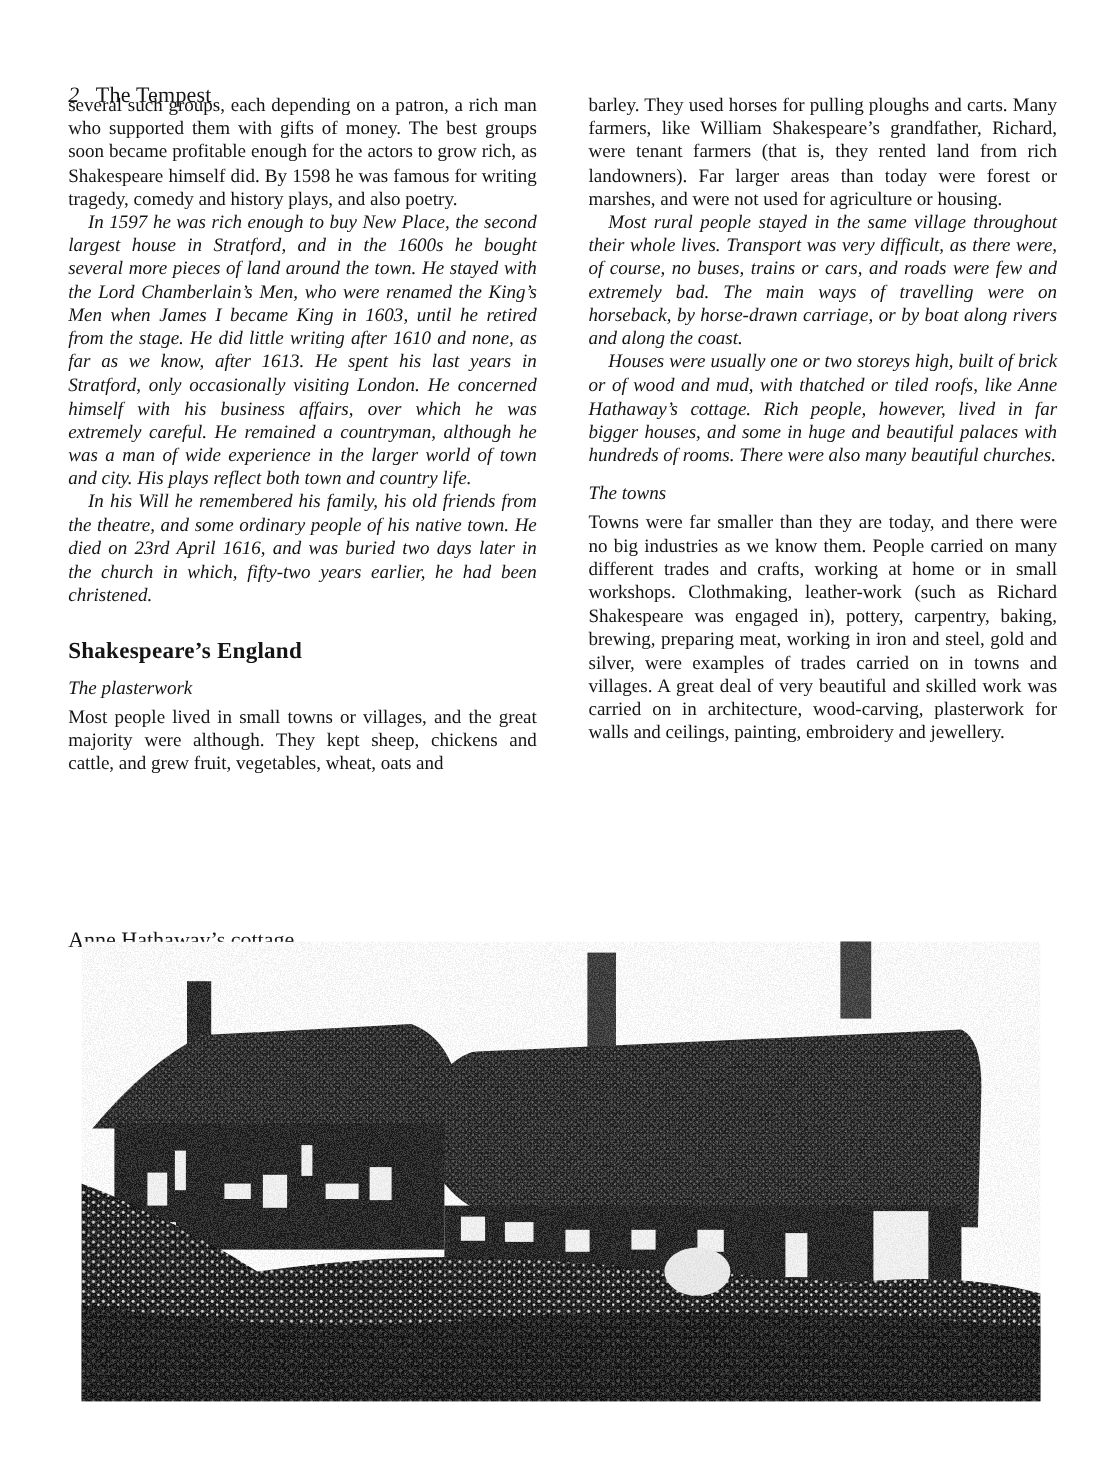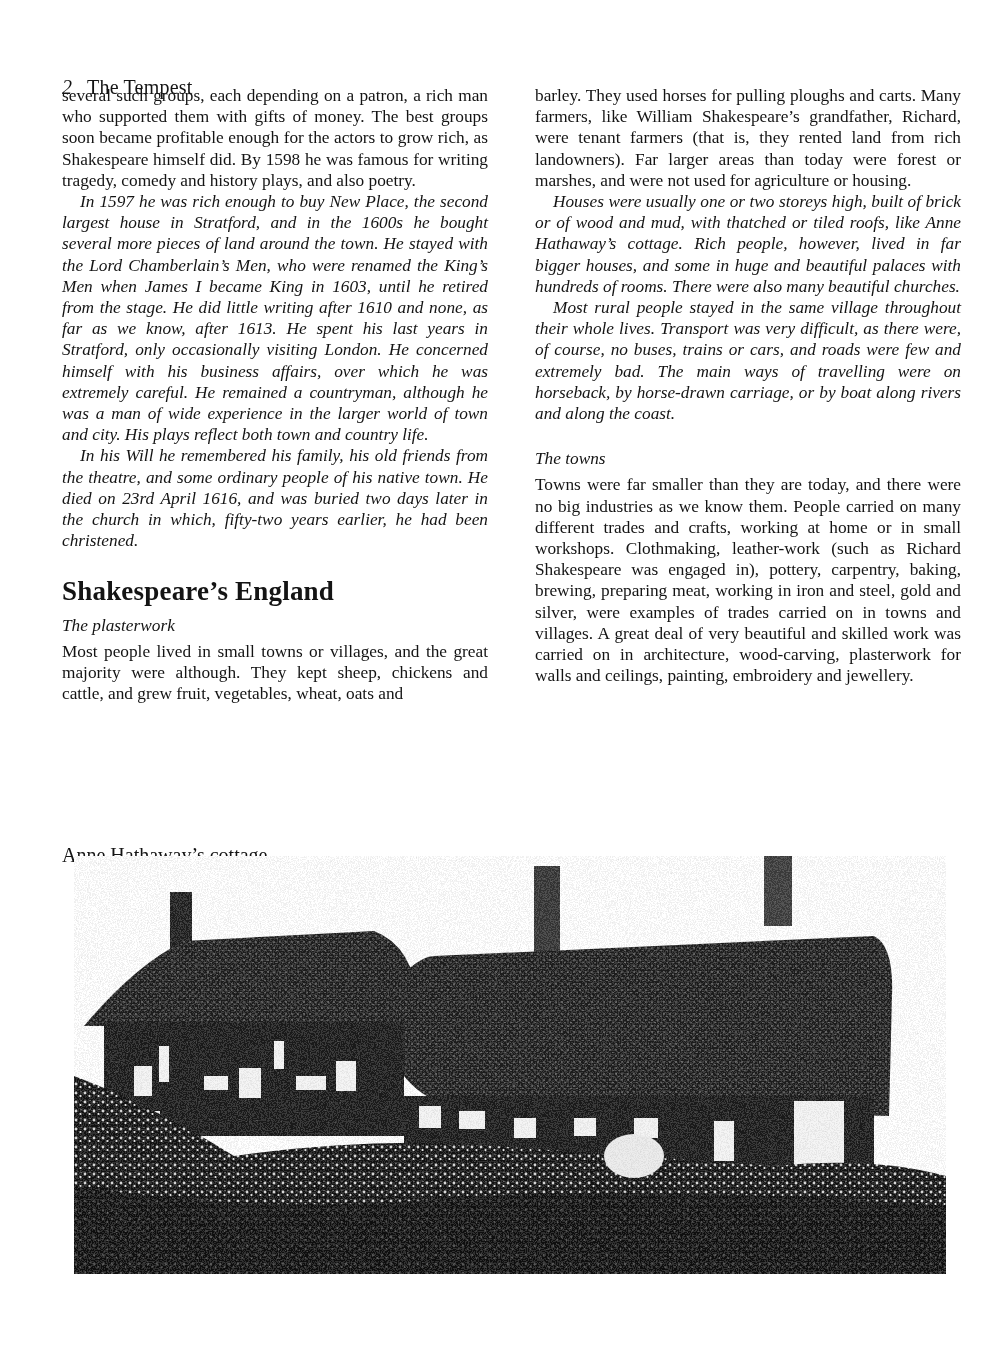--- a/index.html
+++ b/index.html
@@ -6,21 +6,21 @@
   body { width: 1000px; height: 1347px; position: relative; overflow: hidden;
          font-family: "Liberation Serif", "DejaVu Serif", serif; color: #141414; }
   .running-head { position: absolute; left: 62px; top: 76px; font-size: 20px; letter-spacing: 0.2px; }
   .running-head .pno { font-style: italic; margin-right: 10px; }
   .col { position: absolute; top: 85px; width: 426px; font-size: 17.3px; line-height: 21.2px;
          text-align: justify; hyphens: manual; }
   .col.left { left: 62px; }
   .col.right { left: 535px; }
   .col p { margin: 0; }
   .col p.indent { text-indent: 18px; font-style: italic; }
-  h2.section { font-family: "Liberation Serif", serif; font-weight: bold; font-size: 27px;
+  h2.section { font-family: "Liberation Serif", serif; font-weight: bold; font-size: 21px;
                margin: 30px 0 11px 0; letter-spacing: 0.2px; }
   h3.sub { font-style: italic; font-weight: normal; font-size: 17.3px; margin: 12px 0 5px 0; }
   .caption { position: absolute; left: 62px; top: 844px; font-size: 20px; }
   .photo { position: absolute; left: 74px; top: 856px; width: 872px; height: 418px; }
   .photo svg { width: 100%; height: 100%; display: block; }
 </style>
 </head>
 <body>
 
 <div class="running-head">
@@ -32,23 +32,23 @@
   <p>several such groups, each depending on a patron, a rich man who supported them with gifts of money. The best groups soon became profitable enough for the actors to grow rich, as Shakespeare himself did. By 1598 he was famous for writing tragedy, comedy and history plays, and also poetry.</p>
   <p class="indent">In 1597 he was rich enough to buy New Place, the second largest house in Stratford, and in the 1600s he bought several more pieces of land around the town. He stayed with the Lord Chamberlain’s Men, who were renamed the King’s Men when James I became King in 1603, until he retired from the stage. He did little writing after 1610 and none, as far as we know, after 1613. He spent his last years in Stratford, only occasionally visiting London. He concerned himself with his business affairs, over which he was extremely careful. He remained a countryman, although he was a man of wide experience in the larger world of town and city. His plays reflect both town and country life.</p>
   <p class="indent">In his Will he remembered his family, his old friends from the theatre, and some ordinary people of his native town. He died on 23rd April 1616, and was buried two days later in the church in which, fifty-two years earlier, he had been christened.</p>
   <h2 class="section">Shakespeare’s England</h2>
   <h3 class="sub">The plasterwork</h3>
   <p>Most people lived in small towns or villages, and the great majority were although. They kept sheep, chickens and cattle, and grew fruit, vegetables, wheat, oats and</p>
 </div>
 
 <div class="col right">
   <p>barley. They used horses for pulling ploughs and carts. Many farmers, like William Shakespeare’s grandfather, Richard, were tenant farmers (that is, they rented land from rich landowners). Far larger areas than today were forest or marshes, and were not used for agriculture or housing.</p>
+  <p class="indent">Most rural people stayed in the same village throughout their whole lives. Transport was very difficult, as there were, of course, no buses, trains or cars, and roads were few and extremely bad. The main ways of travelling were on horseback, by horse-drawn carriage, or by boat along rivers and along the coast.</p>
   <p class="indent">Houses were usually one or two storeys high, built of brick or of wood and mud, with thatched or tiled roofs, like Anne Hathaway’s cottage. Rich people, however, lived in far bigger houses, and some in huge and beautiful palaces with hundreds of rooms. There were also many beautiful churches.</p>
-  <p class="indent">Most rural people stayed in the same village throughout their whole lives. Transport was very difficult, as there were, of course, no buses, trains or cars, and roads were few and extremely bad. The main ways of travelling were on horseback, by horse-drawn carriage, or by boat along rivers and along the coast.</p>
-  <h3 class="sub" style="margin-top:24px">The towns</h3>
+  <h3 class="sub" style="margin-top:14px">The towns</h3>
   <p>Towns were far smaller than they are today, and there were no big industries as we know them. People carried on many different trades and crafts, working at home or in small workshops. Clothmaking, leather-work (such as Richard Shakespeare was engaged in), pottery, carpentry, baking, brewing, preparing meat, working in iron and steel, gold and silver, were examples of trades carried on in towns and villages. A great deal of very beautiful and skilled work was carried on in architecture, wood-carving, plasterwork for walls and ceilings, painting, embroidery and jewellery.</p>
 </div>
 
 <div class="caption">Anne Hathaway’s cottage.</div>
 
 <div class="photo">
   <svg viewBox="0 0 872 418" preserveAspectRatio="none">
     <defs>
       <filter id="grain" x="0" y="0" width="100%" height="100%">
         <feTurbulence type="fractalNoise" baseFrequency="0.9" numOctaves="2" seed="4" result="n"></feTurbulence>

